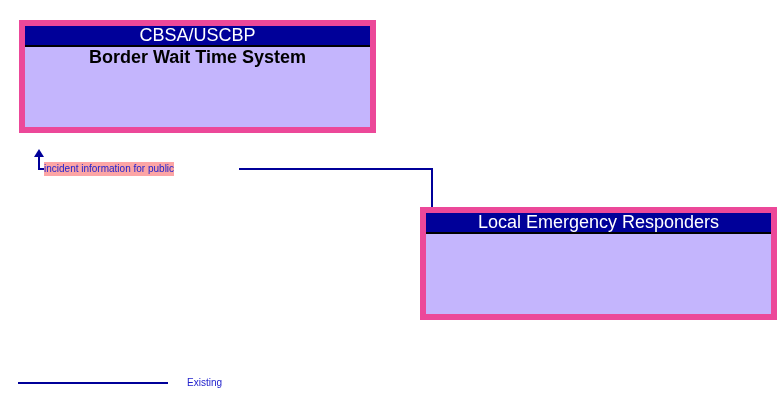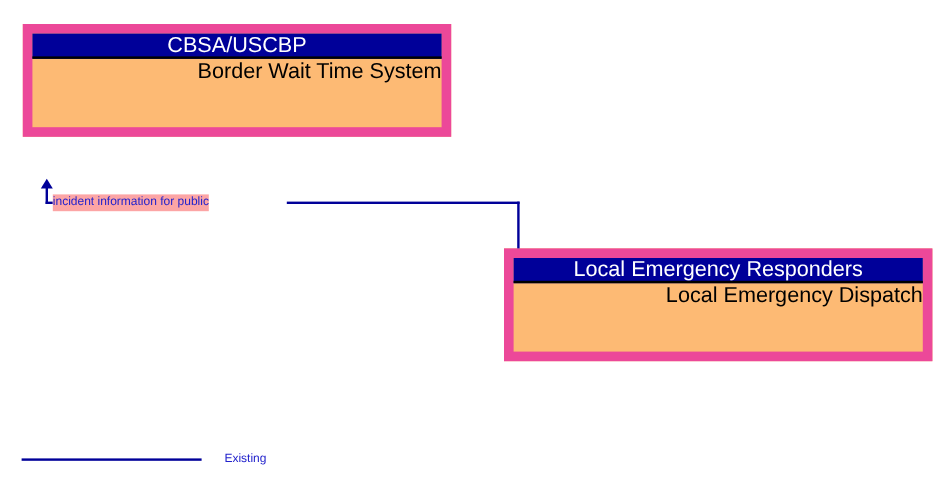--- a/index.html
+++ b/index.html
@@ -11,43 +11,44 @@
   #stage {
     position: relative;
     width: 783px;
     height: 412px;
     background: #ffffff;
     overflow: hidden;
   }
   .entity-box {
     position: absolute;
     box-sizing: border-box;
-    border: 8px solid #ec4899;
-    background: #fdba74;
+    border: 6px solid #ec4899;
+    background: #c4b5fd;
     width: 357px;
-    height: 94px;
+    height: 113px;
   }
   .entity-header {
     box-sizing: border-box;
     height: 21px;
     background: #000099;
     border-bottom: 2px solid #000000;
     color: #ffffff;
     font-size: 18px;
     line-height: 19px;
     text-align: center;
     white-space: nowrap;
     overflow: hidden;
   }
   .entity-title {
     color: #000000;
     font-size: 18px;
     line-height: 21px;
-    text-align: right;
+    text-align: center;
     white-space: nowrap;
+    font-weight: bold;
   }
   .flow-seg {
     position: absolute;
     background: #000099;
   }
   .flow-arrowhead {
     position: absolute;
     width: 0;
     height: 0;
     border-left: 5px solid transparent;
@@ -75,21 +76,20 @@
 
 <div id="stage">
 
   <div class="entity-box" style="left:19px; top:20px;">
     <div class="entity-header">CBSA/USCBP</div>
     <div class="entity-title">Border Wait Time System</div>
   </div>
 
   <div class="entity-box" style="left:420px; top:207px;">
     <div class="entity-header">Local Emergency Responders</div>
-    <div class="entity-title">Local Emergency Dispatch</div>
   </div>
 
   <div class="flow-arrowhead" style="left:34px; top:149px;"></div>
   <div class="flow-seg" style="left:38px; top:155px; width:2px; height:15px;"></div>
   <div class="flow-seg" style="left:38px; top:168px; width:6px; height:2px;"></div>
   <div class="flow-label" style="left:44px; top:162px;">incident information for public</div>
   <div class="flow-seg" style="left:239px; top:168px; width:194px; height:2px;"></div>
   <div class="flow-seg" style="left:431px; top:168px; width:2px; height:39px;"></div>
 
   <div class="flow-seg" style="left:18px; top:382px; width:150px; height:2px;"></div>

